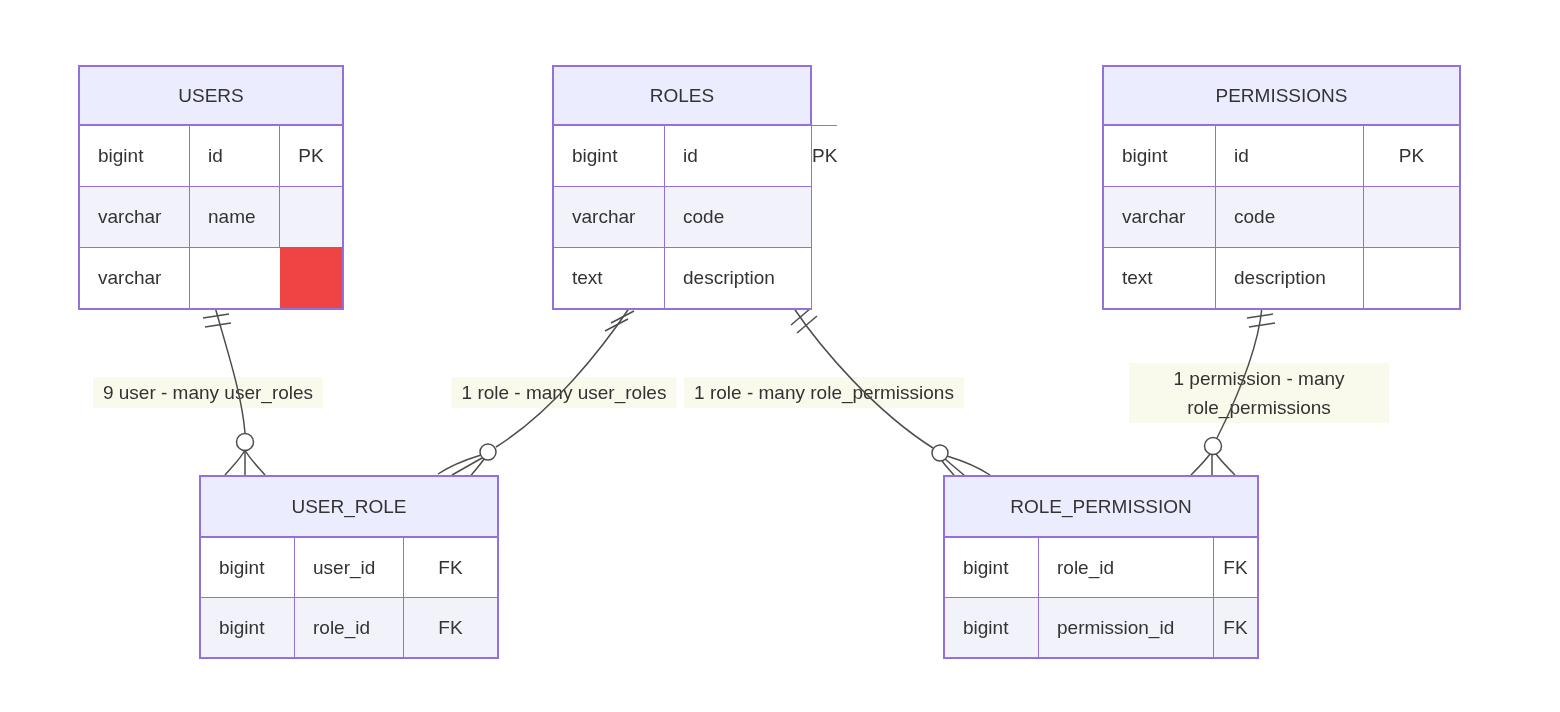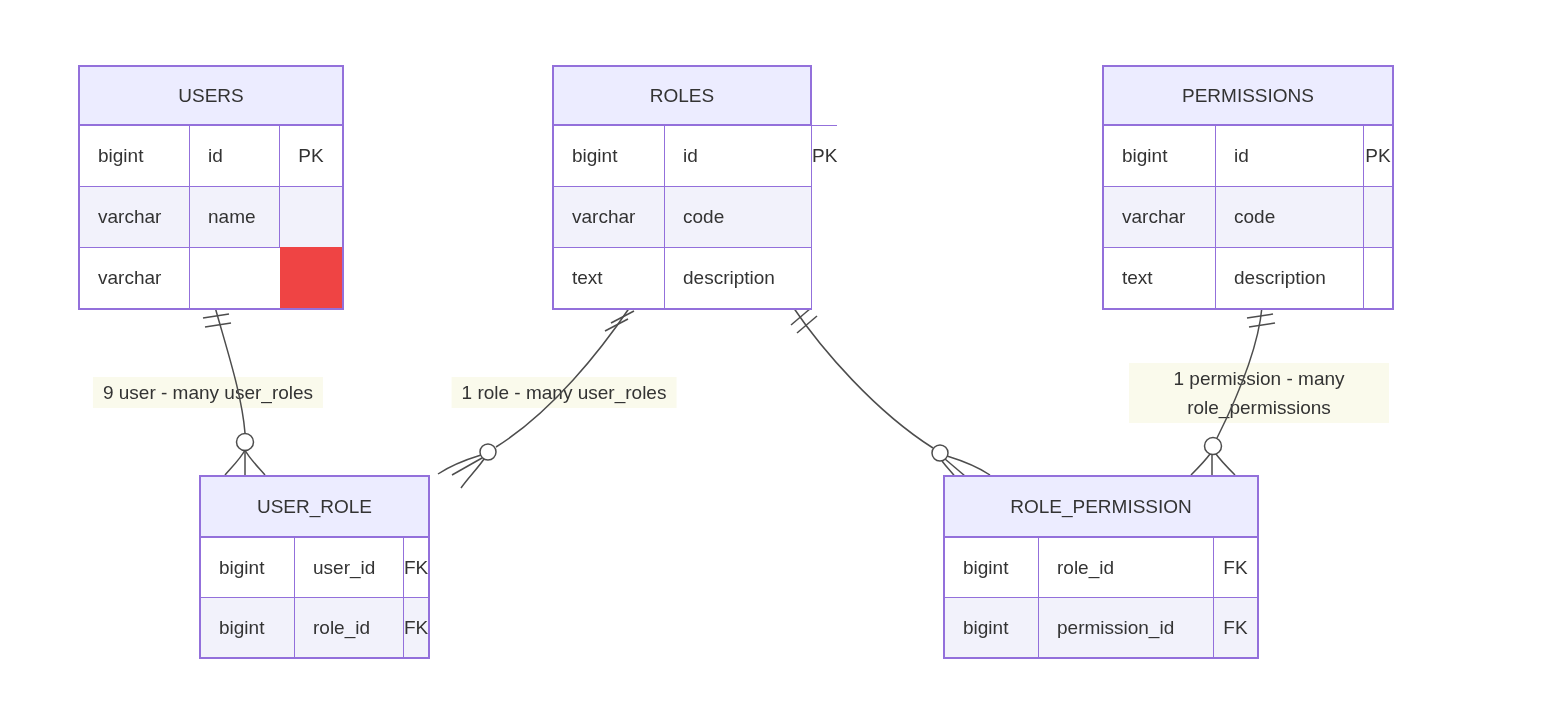--- a/index.html
+++ b/index.html
@@ -71,40 +71,41 @@
   }
   .entity .ent-row:first-of-type .cell{ border-top:none; }
   .entity .cell.key{
     justify-content:center;
     padding-left:0;
   }
   .entity .cell:last-child{ border-right:none; }
   
   .t-users        {left:78px;  top:65px;  width:266px;}
   .t-roles        {left:552px; top:65px;  width:260px;}
-  .t-permissions  {left:1102px;top:65px;  width:292px;}
-  .t-user-role    {left:199px; top:475px; width:231px;}
+  .t-permissions  {left:1102px;top:65px;  width:359px;}
+  .t-user-role    {left:199px; top:475px; width:300px;}
   .t-role-perm    {left:943px; top:475px; width:316px;}
   .t-users .ent-header,.t-roles .ent-header,.t-permissions .ent-header{height:58px;}
   .t-users .ent-row,.t-roles .ent-row,.t-permissions .ent-row{height:61px;}
   .t-user-role .ent-header,.t-role-perm .ent-header{height:60px;}
   .t-user-role .ent-row,.t-role-perm .ent-row{height:60px;}
   .t-users .ent-row       {grid-template-columns:110px 90px 1fr;}
   .t-roles .ent-row       {grid-template-columns:111px 147px 1fr;}
   .t-permissions .ent-row {grid-template-columns:112px 148px 1fr;}
   .t-user-role .ent-row   {grid-template-columns:94px 109px 1fr;}
   .t-role-perm .ent-row   {grid-template-columns:94px 175px 1fr;}
 </style>
 </head>
 <body>
 
 <div class="canvas">
 
   <div class="rel-label" style="left:208px;top:377px;">9 user - many user_roles</div>
   <div class="rel-label" style="left:564px;top:377px;">1 role - many user_roles</div>
+  <div class="rel-label" style="left:824px;top:377px;">1 role - many role_permissions</div>
   <div class="rel-label wrap" style="left:1259px;top:363px;">1 permission - many role_permissions</div>
 
   <svg class="wires" width="1560" height="712" viewBox="0 0 1560 712">
 
     <g>
       <path d="M215,307 C227,350 242,395 245,433"></path>
       <g>
         <line x1="203" y1="318" x2="229" y2="314"></line>
         <line x1="205" y1="327" x2="231" y2="323"></line>
       </g>

